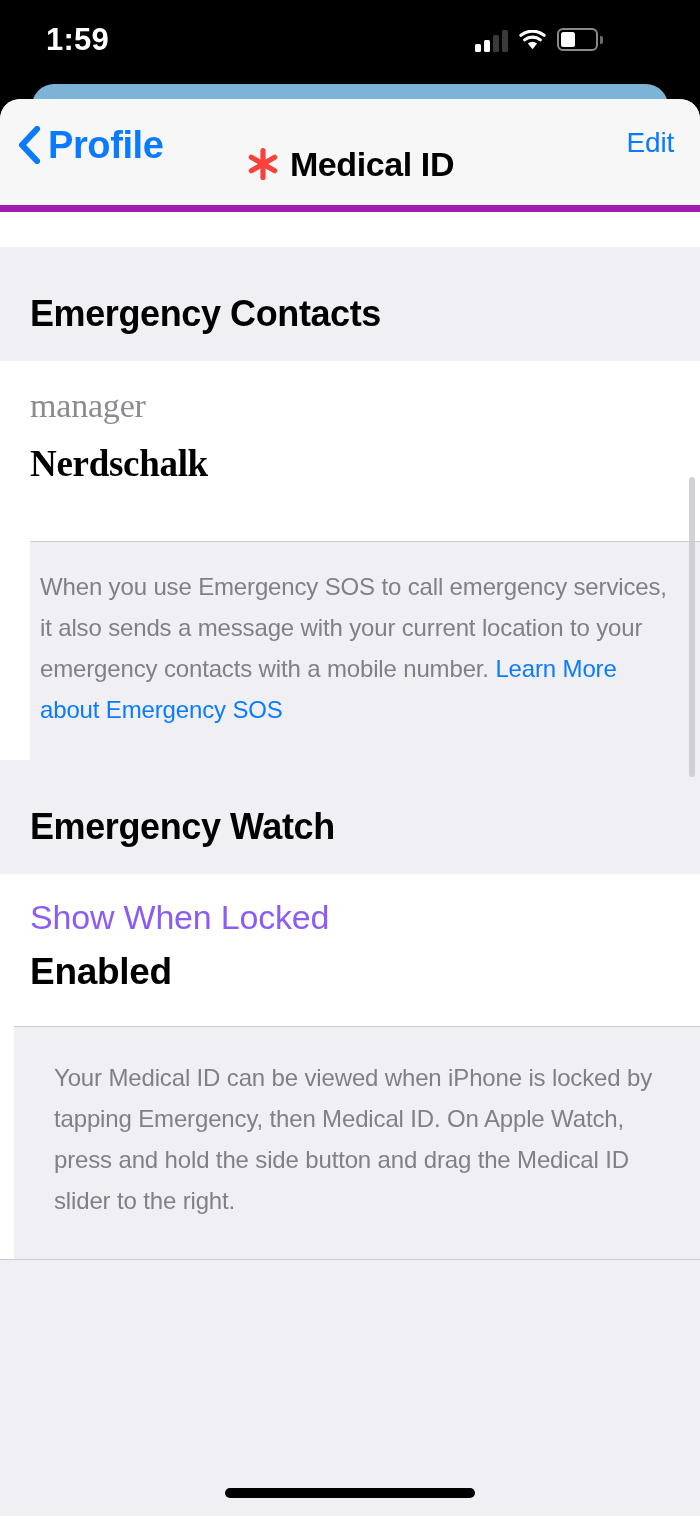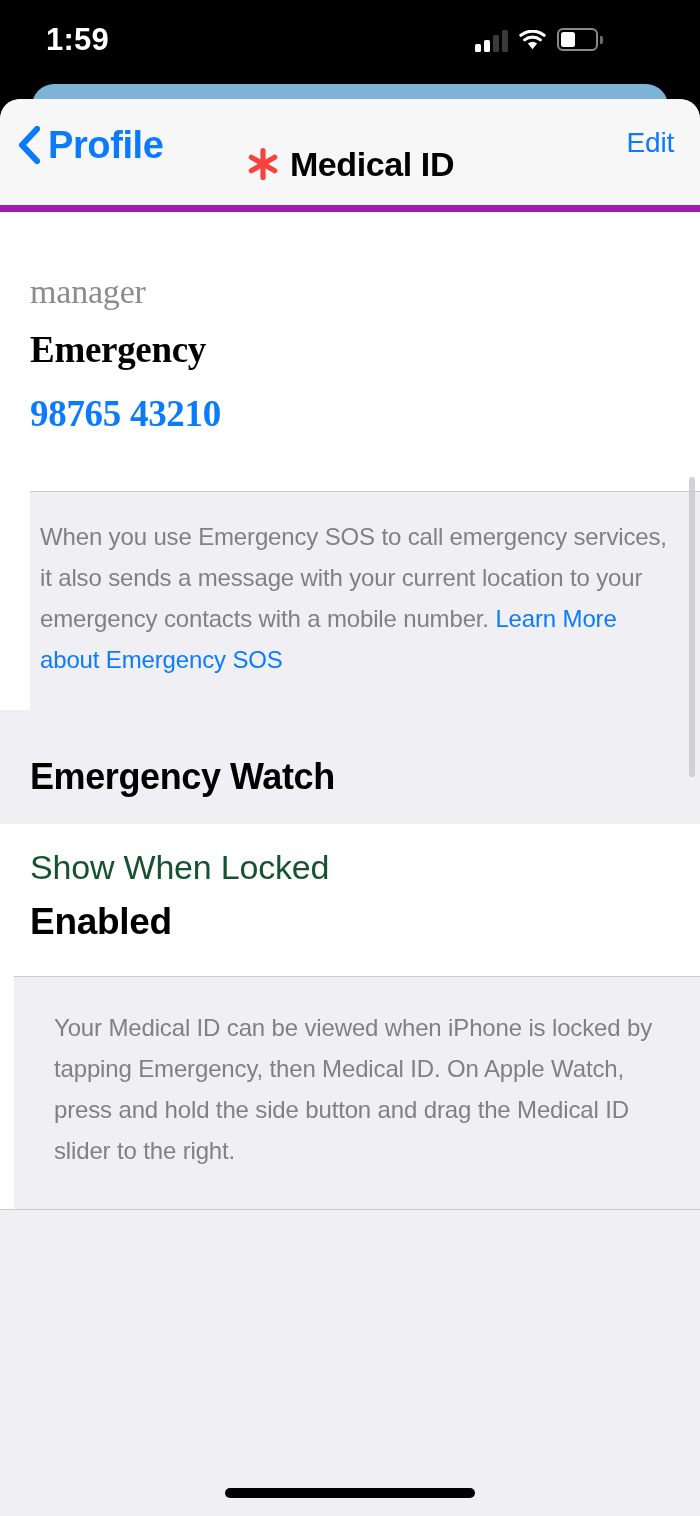--- a/index.html
+++ b/index.html
@@ -290,21 +290,21 @@
     color: #0a7bff;
     cursor: pointer;
   }
 
   .value-row {
     background: #ffffff;
     padding: 20px 30px 26px 30px;
   }
   .value-label {
     font-size: 34px;
-    color: #14532d;
+    color: #8b5cf6;
     letter-spacing: -0.2px;
     line-height: 46px;
   }
   .value-text {
     font-size: 37px;
     font-weight: bold;
     color: #000000;
     letter-spacing: -0.3px;
     line-height: 56px;
     margin-top: 4px;
@@ -374,25 +374,27 @@
   <div class="back-card"></div>
 
   <div class="sheet">
 
     <div class="scroll-area">
 
       <div class="clipped-row">
         <div class="clip-text">160 cm</div>
       </div>
 
+      <div class="group-header">
+        <div class="gh-text">Emergency Contacts</div>
+      </div>
 
       <div class="white-block">
         <div class="contact-relation">manager</div>
-        <div class="contact-name">Emergency</div>
-        <div class="contact-phone">98765 43210</div>
+        <div class="contact-name">Nerdschalk</div>
         <div class="contact-pad"></div>
       </div>
 
       <div class="footnote-block">
         <div class="footnote-text"><span>When you use Emergency SOS to call emergency services, it also sends a message with your current location to your emergency contacts with a mobile number. </span><span class="footnote-link">Learn More about Emergency SOS</span></div>
       </div>
 
       <div class="group-header">
         <div class="gh-text">Emergency Watch</div>
       </div>

